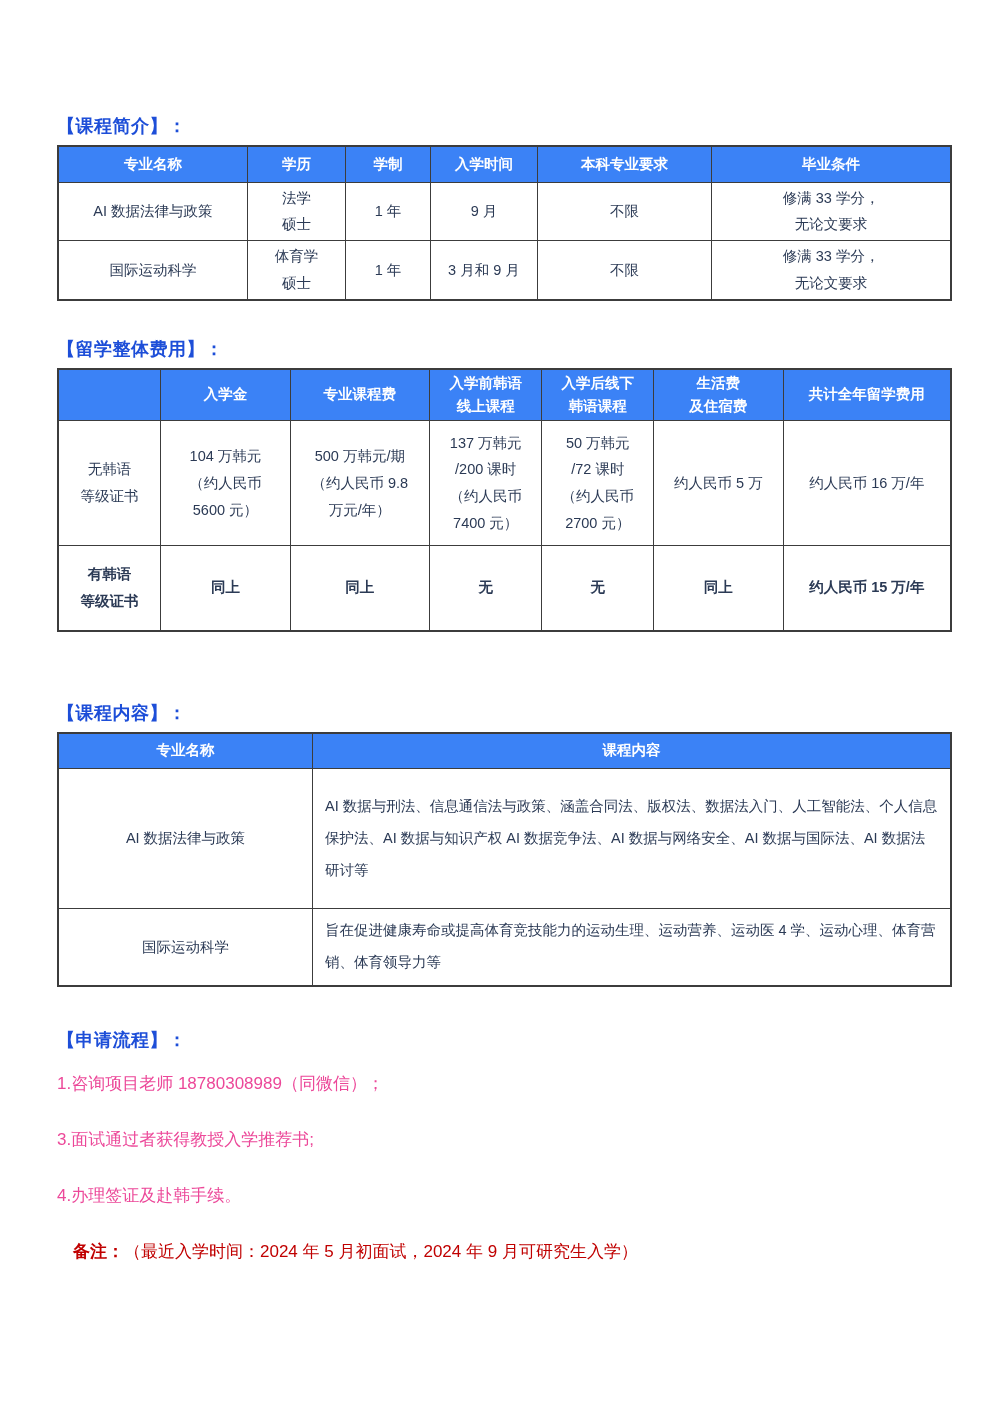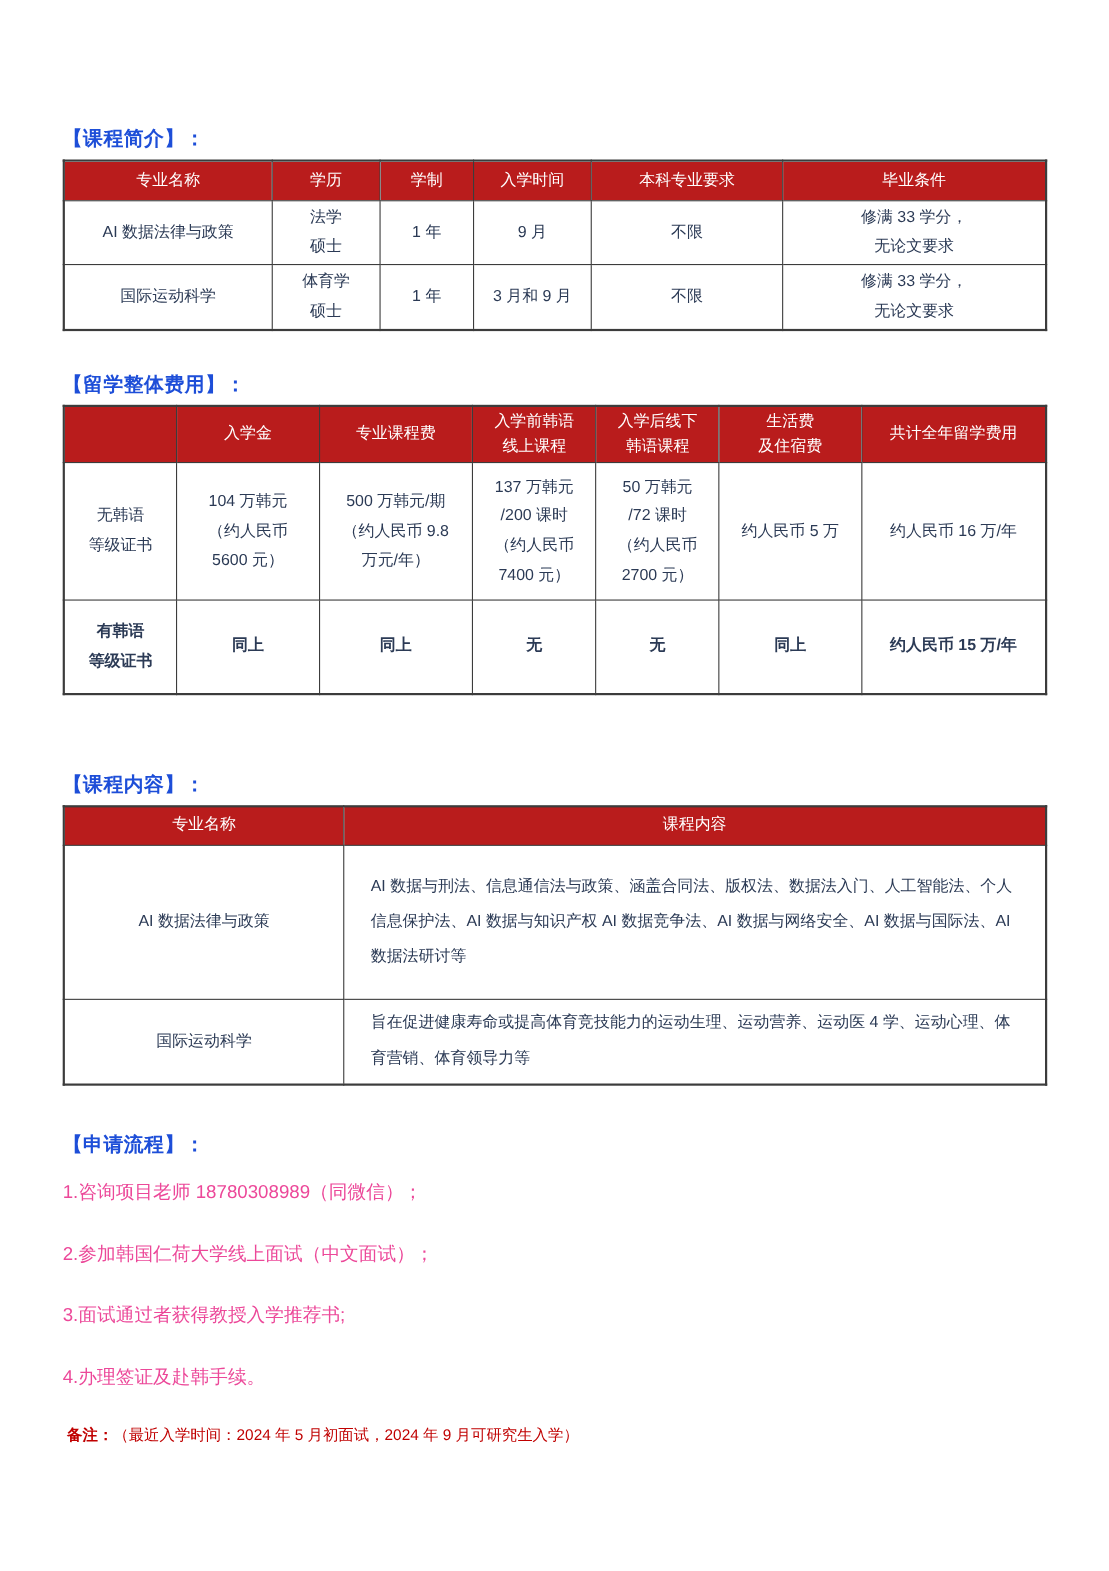--- a/index.html
+++ b/index.html
@@ -33,53 +33,53 @@
     text-align: center;
     vertical-align: middle;
     white-space: pre-line;
     font-size: 14.5px;
     line-height: 1.85;
     padding: 2px 4px;
     box-sizing: border-box;
     overflow: hidden;
   }
   th {
-    background: #b91c1c;
+    background: #3b82f6;
     color: #ffffff;
-    font-weight: normal;
+    font-weight: bold;
     line-height: 1.6;
   }
   
   .t-intro thead tr { height: 36px; }
   .t-intro tbody tr { height: 54px; }
   .t-intro { margin-bottom: 36px; }
   
   .t-fees thead tr { height: 48px; }
   .t-fees tbody tr.fees-r1 { height: 125px; }
   .t-fees tbody tr.fees-r2 { height: 85px; font-weight: bold; }
   .t-fees { margin-bottom: 69px; }
   
   .t-content thead tr { height: 36px; }
   .t-content tbody tr.content-r1 { height: 140px; }
   .t-content tbody tr.content-r2 { height: 77px; }
   .t-content td.desc {
     text-align: left;
-    padding: 6px 24px;
+    padding: 6px 12px;
     line-height: 2.2;
   }
   .t-content { margin-bottom: 41px; }
   .apply-heading { margin-bottom: 20px; }
   .apply-step {
     font-size: 17px;
     margin: 0 0 33px 0;
     color: #ec4899;
   }
   .note-line {
-    font-size: 14px;
-    margin: 4px;
+    font-size: 17px;
+    margin: 16px;
     color: #c00000;
   }
   .note-label { font-weight: bold; color: #c00000; }
 </style>
 </head>
 <body>
 
 <div class="page">
 
   <div class="sec-heading">【课程简介】：</div>
@@ -204,18 +204,17 @@
       </tr>
       <tr class="content-r2">
         <td>国际运动科学</td>
         <td class="desc">旨在促进健康寿命或提高体育竞技能力的运动生理、运动营养、运动医 4 学、运动心理、体育营销、体育领导力等</td>
       </tr>
     </tbody>
   </table>
 
   <div class="sec-heading apply-heading">【申请流程】：</div>
   <p class="apply-step">1.咨询项目老师 18780308989（同微信）；</p>
-  <p class="apply-step">2.参加韩国仁荷大学线上面试（中文面试）；</p>
   <p class="apply-step">3.面试通过者获得教授入学推荐书;</p>
   <p class="apply-step">4.办理签证及赴韩手续。</p>
   <p class="note-line"><span class="note-label">备注：</span><span>（最近入学时间：2024 年 5 月初面试，2024 年 9 月可研究生入学）</span></p>
 
 </div>
 
 </body></html>

